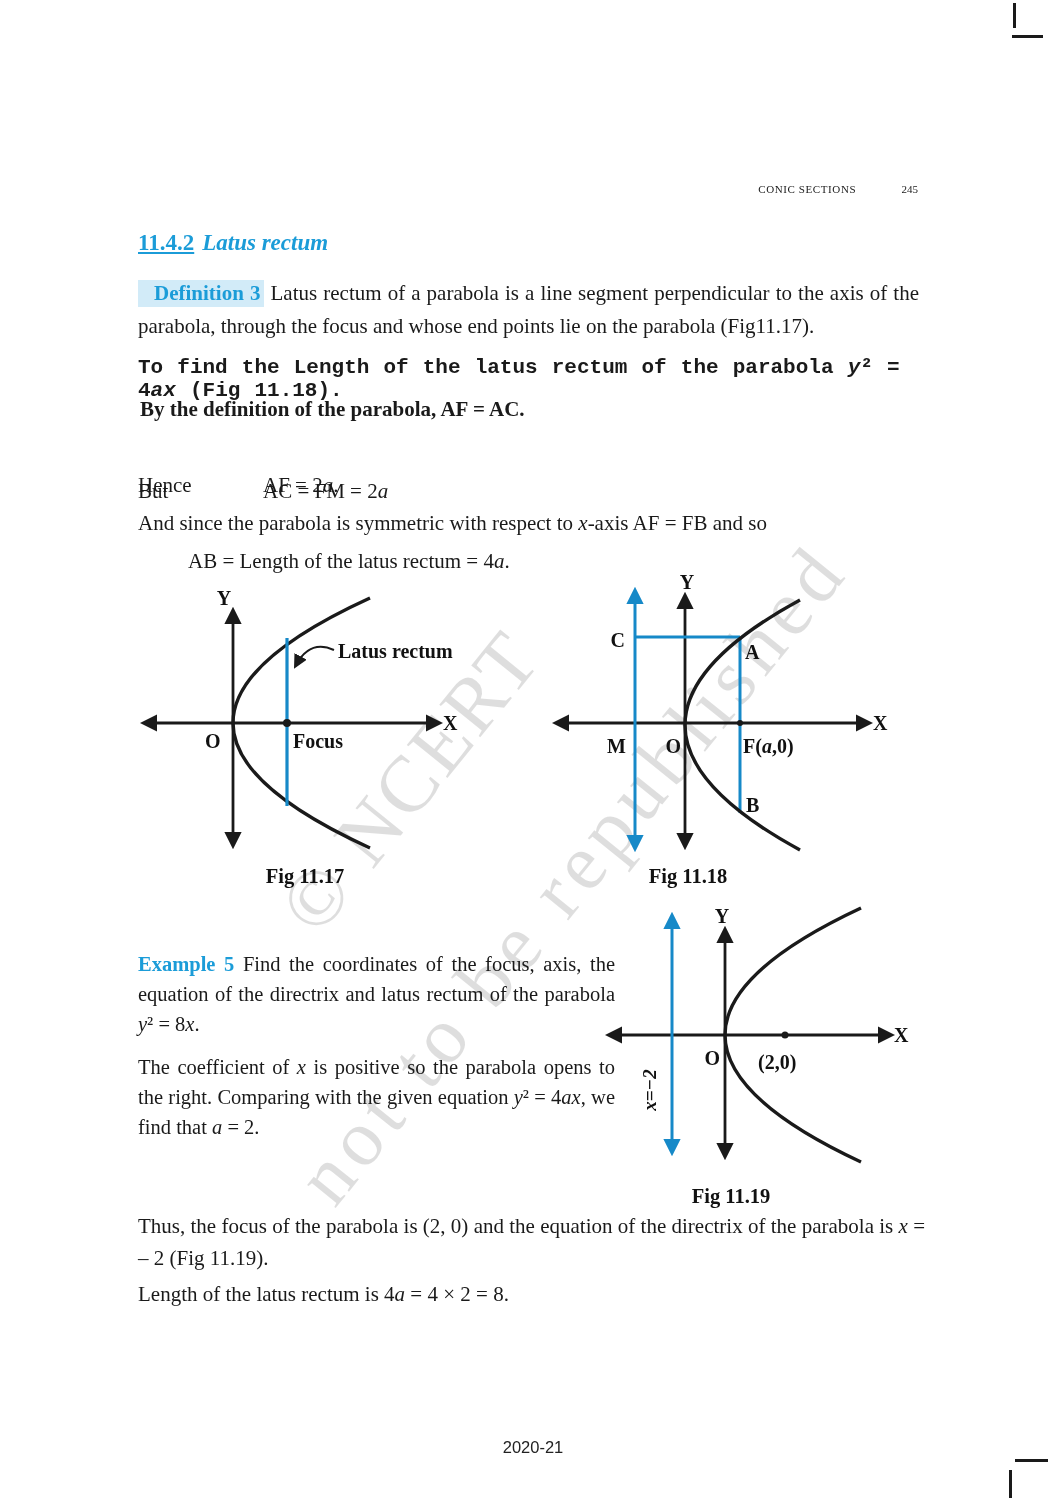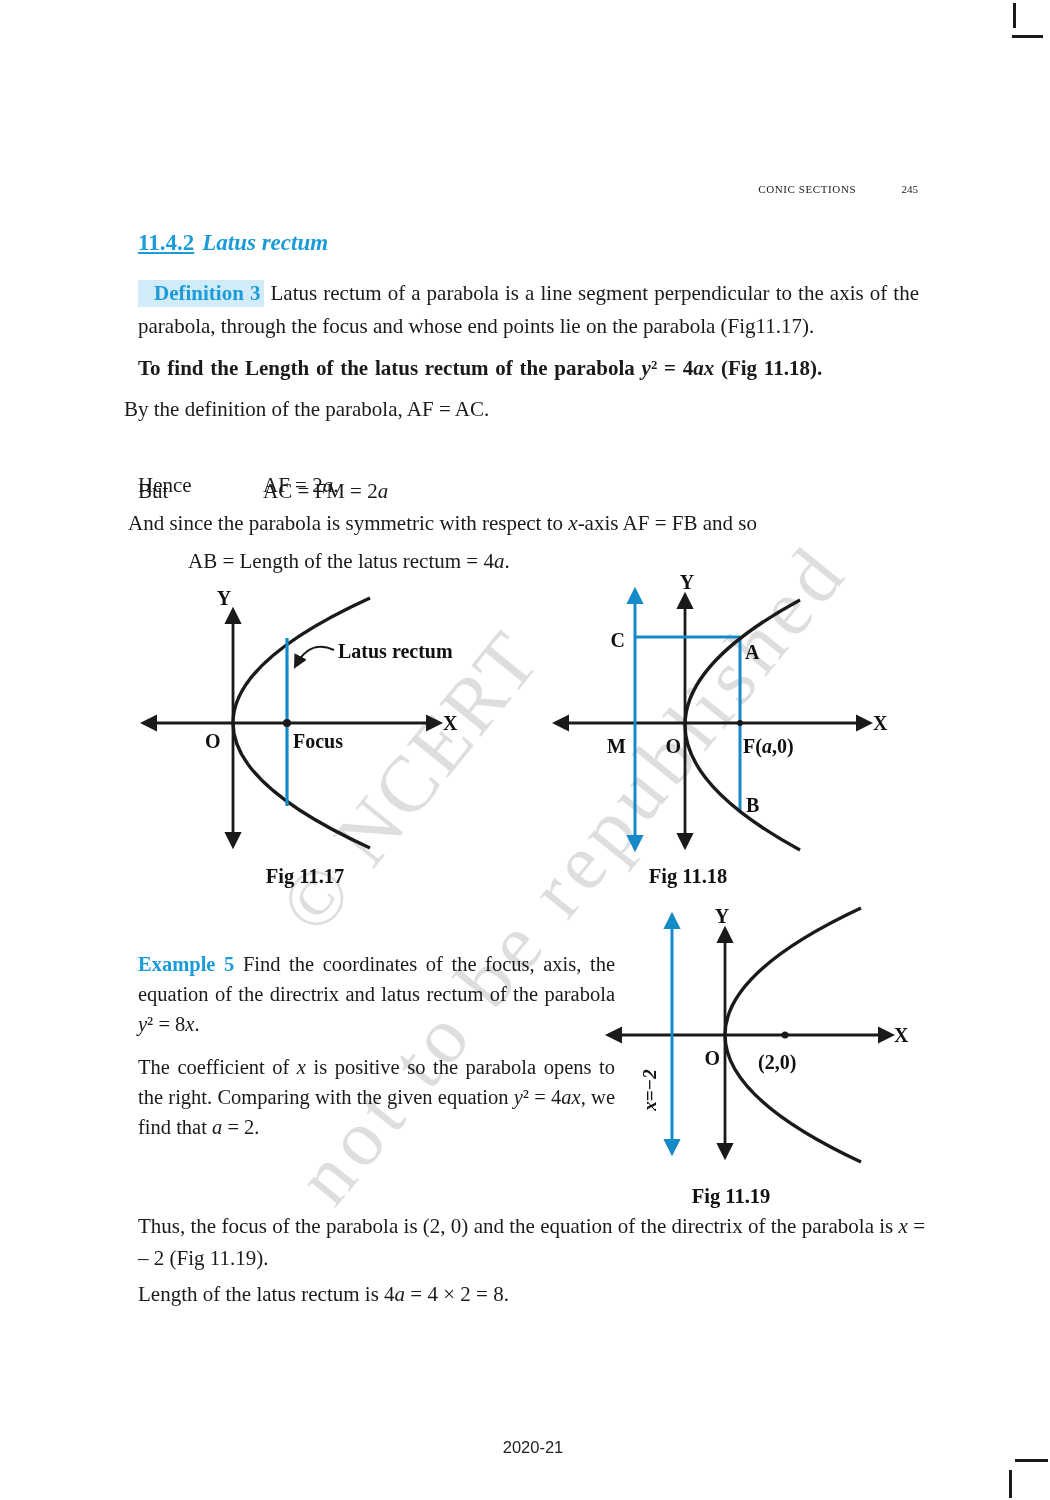--- a/index.html
+++ b/index.html
@@ -37,27 +37,27 @@
   .sec-title .num { margin-right:8px;text-decoration:underline; }
 
   .it { font-style:italic; }
 
   
   .para { font-size:21px; line-height:33px; }
   .def-para { left:138px; top:277px; width:781px; text-align:justify; }
   .def-label {
     color:#1B9CD8; font-weight:bold; background:#D2EBF8; padding:1px 4px 2px 16px;
   }
-  .tofind { left:138px; top:356px; width:781px; font-weight:bold; font-size:21px; word-spacing:1.5px; }
+  .tofind { left:138px; top:356px; width:781px; font-weight:bold; font-size:21px; word-spacing:1.5px;font-family:Liberation Mono, monospace; }
   .line { font-size:21px; }
-  .by-line { left:124px; top:397px; }
+  .by-line { left:140px; top:397px;font-weight:bold; }
   .eq-row { left:138px; top:435px;margin-top:44px; }
   .eq-row2 { left:138px; top:473px; }
   .eq-label { display:inline-block; width:125px; }
-  .symmetry-line { left:128px; top:511px; }
+  .symmetry-line { left:138px; top:511px; }
   .ab-line { left:188px; top:549px; }
 
   
   .example-col {
     left:138px; top:949px; width:477px; font-size:20.5px; line-height:30px;
     text-align:justify;
   }
   .example-col p { margin:0; }
   .example-col p.gap { margin-bottom:13px; }
   .blue-label { color:#1B9CD8; font-weight:bold; }

